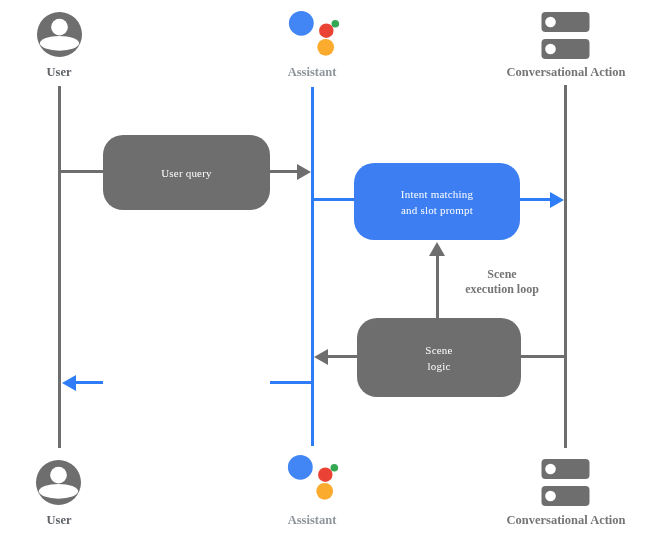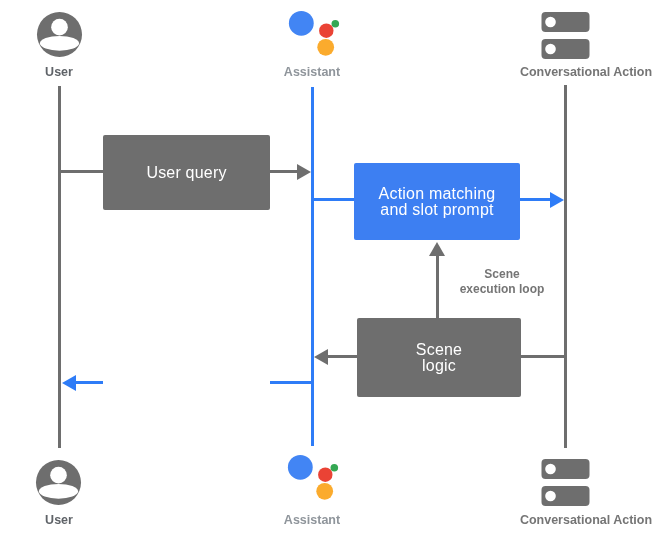--- a/index.html
+++ b/index.html
@@ -1,18 +1,18 @@
 <!DOCTYPE html>
 <html style="--gray: #6e6e6e; --blue-box: #3d7ff2; --blue-line: #2e7cf7; --label-dark: #5f6368; --label-mid: #757575; --label-light: #8f959b; --assistant-blue: #4285f4; --assistant-red: #ea4335; --assistant-yellow: #fbab2d; --assistant-green: #34a853;"><head>
 <meta charset="utf-8">
 <style>
   html,body { margin:0; padding:0; background:#fff; }
   .canvas {
     position:relative; width:659px; height:537px; background:#ffffff;
-    font-family:Liberation Sans, sans-serif; overflow:hidden;
+    font-family:Liberation Serif, serif; overflow:hidden;
   }
   .lifeline { position:absolute; width:3px; }
   .lifeline.gray { background:var(--gray,#6e6e6e); }
   .lifeline.blue { background:var(--blue-line,#2e7cf7); }
 
   .conn { position:absolute; height:3px; }
   .conn.gray { background:var(--gray,#6e6e6e); }
   .conn.blue { background:var(--blue-line,#2e7cf7); }
   .vconn { position:absolute; width:3px; background:var(--gray,#6e6e6e); }
 
@@ -20,34 +20,34 @@
   .arr.right { border-top:8px solid transparent; border-bottom:8px solid transparent; }
   .arr.right.gray { border-left:14px solid var(--gray,#6e6e6e); }
   .arr.right.blue { border-left:14px solid var(--blue-line,#2e7cf7); }
   .arr.left { border-top:8px solid transparent; border-bottom:8px solid transparent; }
   .arr.left.gray { border-right:14px solid var(--gray,#6e6e6e); }
   .arr.left.blue { border-right:14px solid var(--blue-line,#2e7cf7); }
   .arr.up { border-left:8px solid transparent; border-right:8px solid transparent;
             border-bottom:14px solid var(--gray,#6e6e6e); }
 
   .node {
-    position:absolute; border-radius:2px; color:#fff;
+    position:absolute; border-radius:20px; color:#fff;
     display:flex; flex-direction:column; align-items:center; justify-content:center;
-    text-align:center; font-size:16px; line-height:16px; letter-spacing:.2px; font-weight:500;
+    text-align:center; font-size:11px; line-height:16px; letter-spacing:.2px; font-weight:500;
   }
   .node.gray { background:var(--gray,#6e6e6e); }
   .node.blue { background:var(--blue-box,#3d7ff2); }
   .node span { display:block; }
 
   .lane-label {
     position:absolute; transform:translateX(-50%); white-space:nowrap;
     font-size:12.5px; font-weight:bold; text-align:center;
   }
   .lane-label.dark  { color:var(--label-dark,#5f6368); }
-  .lane-label.mid   { color:var(--label-mid,#757575);margin-left:20px; }
+  .lane-label.mid   { color:var(--label-mid,#757575); }
   .lane-label.light { color:var(--label-light,#8f959b); }
 
   .loop-label {
     position:absolute; transform:translateX(-50%); text-align:center;
     font-size:12px; line-height:14.5px; font-weight:bold; color:var(--label-mid,#757575);
     white-space:nowrap;
   }
   svg.icon { position:absolute; display:block; }
 </style>
 </head>
@@ -90,21 +90,21 @@
 
   <div class="conn gray" style="left:59px;top:169.5px;width:44px"></div>
   <div class="node gray" style="left:103px;top:135px;width:167px;height:75px">
     <span>User query</span>
   </div>
   <div class="conn gray" style="left:270px;top:169.5px;width:28px"></div>
   <div class="arr right gray" style="left:297px;top:163.5px"></div>
 
   <div class="conn blue" style="left:314px;top:197.5px;width:40px"></div>
   <div class="node blue" style="left:354px;top:163px;width:166px;height:77px">
-    <span>Action matching</span>
+    <span>Intent matching</span>
     <span>and slot prompt</span>
   </div>
   <div class="conn blue" style="left:520px;top:197.5px;width:30px"></div>
   <div class="arr right blue" style="left:550px;top:191.5px"></div>
 
   <div class="arr up" style="left:429px;top:242px"></div>
   <div class="vconn" style="left:436px;top:255px;height:63px"></div>
   <div class="loop-label" style="left:502px;top:267px">
     <span>Scene</span><br>
     <span>execution loop</span>

